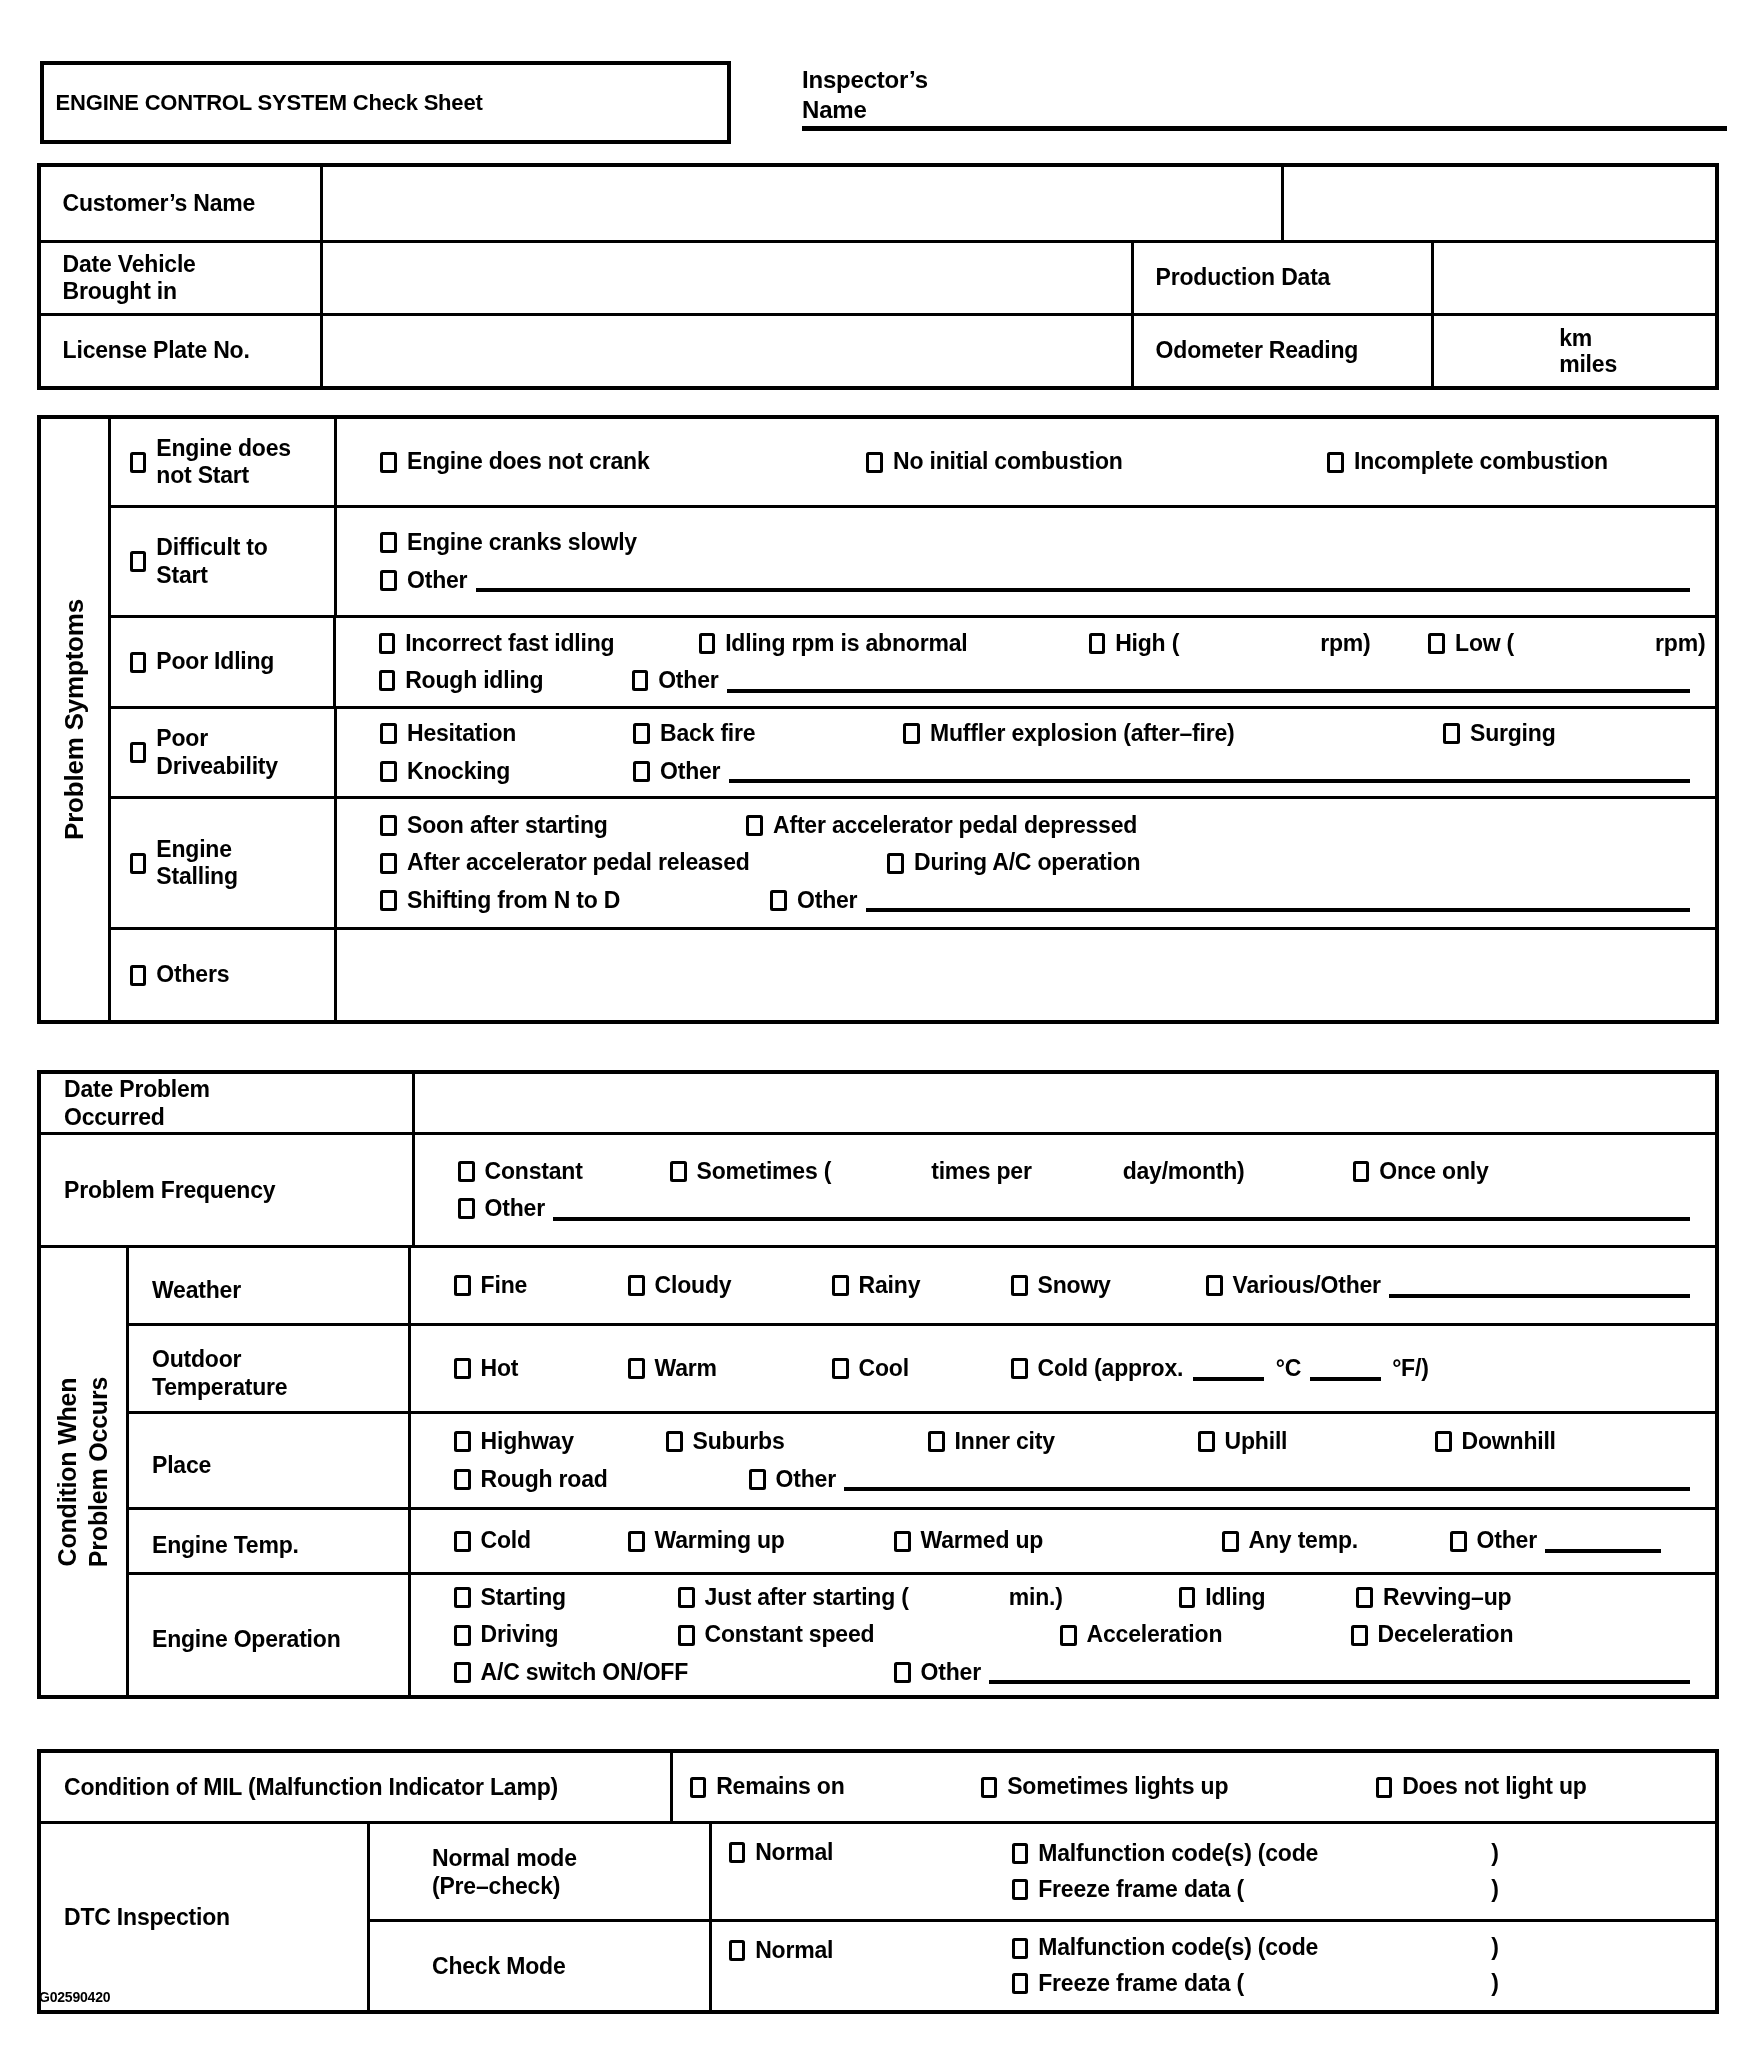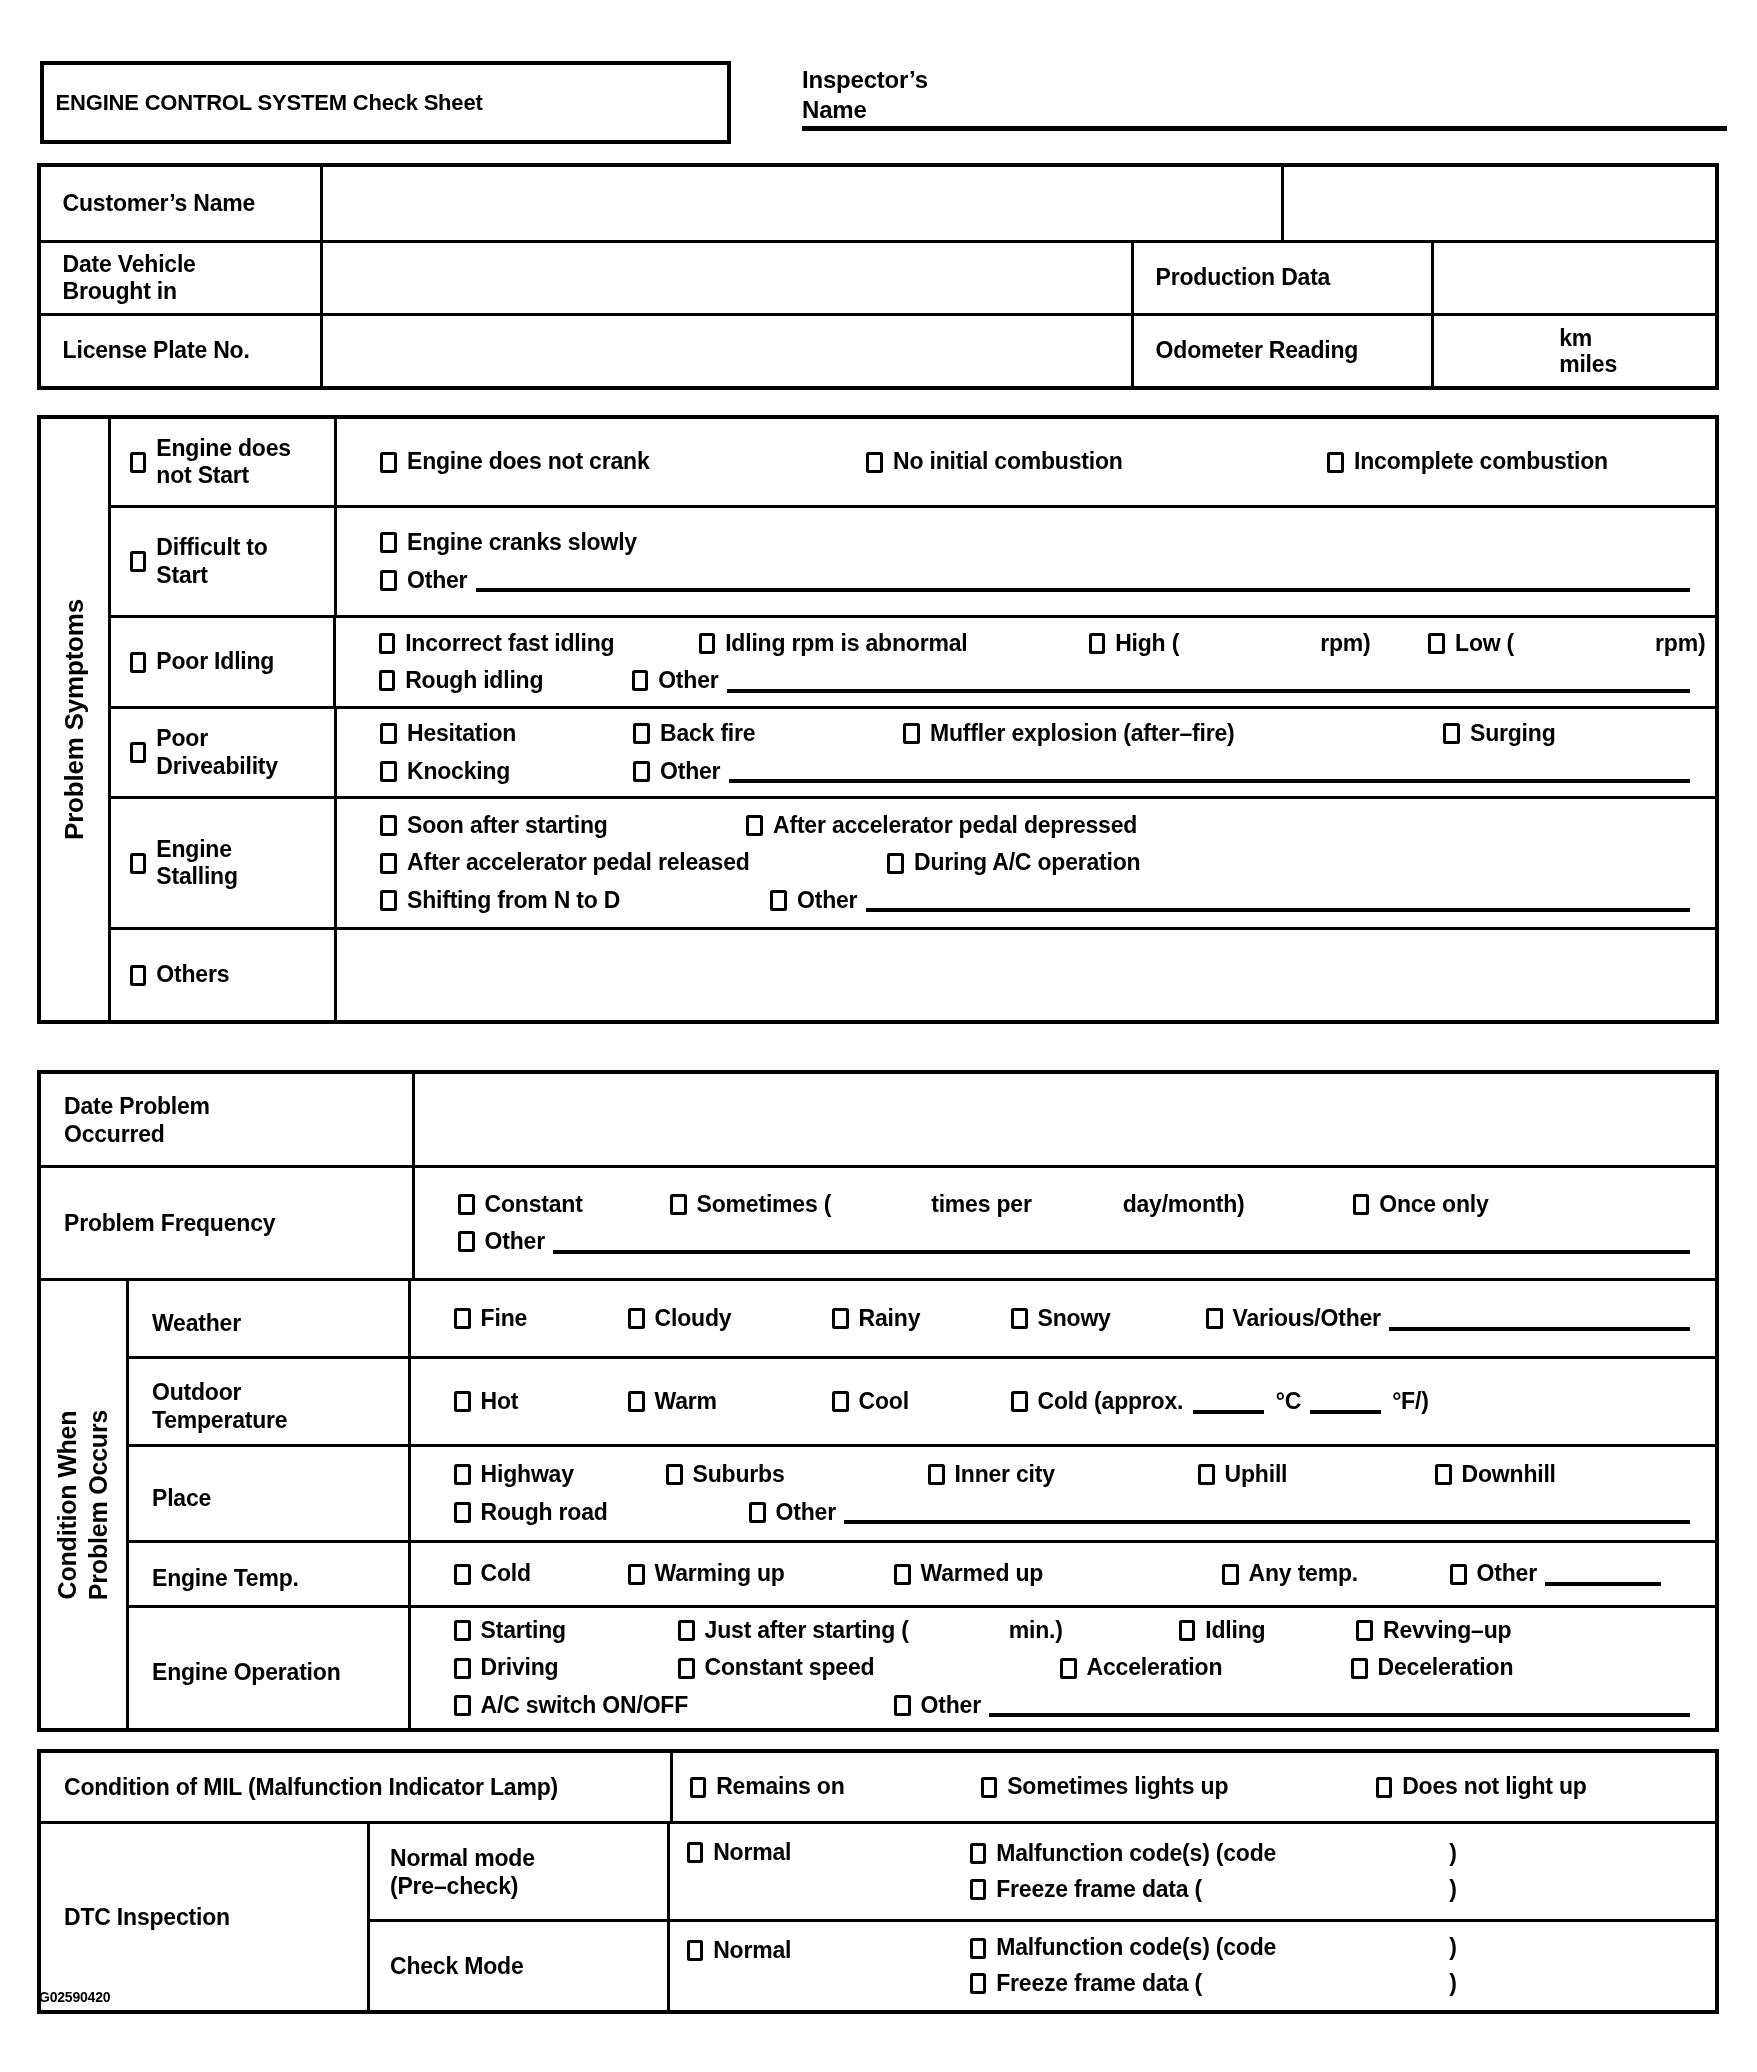--- a/index.html
+++ b/index.html
@@ -75,41 +75,41 @@
   .s-row { display: flex; }
   .cat { width: 226px; border-right: 3.3px solid #000; display: flex; align-items: center;
          padding-left: 18.3px; }
   .cat .ctext { width: 158px; line-height: 27.4px; }
   .hA{height:86px}.hB{height:110px}.hC{height:91px}.hD{height:90px}.hE{height:131px}.hF{height:93px}
   
   #occurrence { top: 1070px; }
   .o-lbl { width: 374px; border-right: 3.3px solid #000; display: flex; align-items: center;
            padding-left: 23px; }
   .o-lbl .lt { width: 233px; line-height: 28px; }
-  .o-date { height: 91px; border-radius: 22px; } .o-freq { height: 113px; }
+  .o-date { height: 58px; border-radius: 22px; } .o-freq { height: 113px; }
   .cond { display: flex; }
   .cond .strip { width: 88px; border-right: 3.3px solid #000; }
   .cond-main { flex: 1 1 auto; display: flex; flex-direction: column; min-width: 0; }
   .cnd-lbl { width: 282px; border-right: 3.3px solid #000; display: flex; align-items: center;
              padding-left: 23px; }
   .cnd-lbl .lt { width: 224px; line-height: 28px; margin-top: 8px; }
   .hW{height:75px}.hO{height:88px}.hP{height:96px}.hT{height:65px}.hG{height:123px}
   
   #mil { top: 1749px; }
   .mil-row { height: 68px; }
   .mil-lbl { width: 632px; border-right: 3.3px solid #000; display: flex; align-items: center;
              padding-left: 23px; white-space: nowrap; }
   .mil-opts { flex: 1 1 auto; display: flex; align-items: center; padding-left: 16.6px; }
   .dtc-lbl { width: 329px; border-right: 3.3px solid #000; display: flex; align-items: center;
              padding-left: 23px; }
   .dtc-main { flex: 1 1 auto; display: flex; flex-direction: column; min-width: 0; }
   .mode-row { display: flex; }
   .hM1{height:95px}.hM2{height:91px}
   .mode-lbl { width: 300px; border-right: 3.3px solid #000; display: flex; align-items: center;
-              padding-left: 20px; }
+              padding-left: 20px; margin-left: 42px; }
   .mode-lbl .lt { width: 199px; line-height: 28px; }
   .mode-opts { flex: 1 1 auto; display: flex; align-items: center; padding-left: 16.6px; }
   .norm-opt { width: 283px; align-self: flex-start; margin-top: 15px; }
   .code-block { display: flex; flex-direction: column; row-gap: 8.3px; }
   
   .footer { position: absolute; left: 39px; top: 1989px; font-size: 14px; }
 </style>
 </head>
 <body>
 

